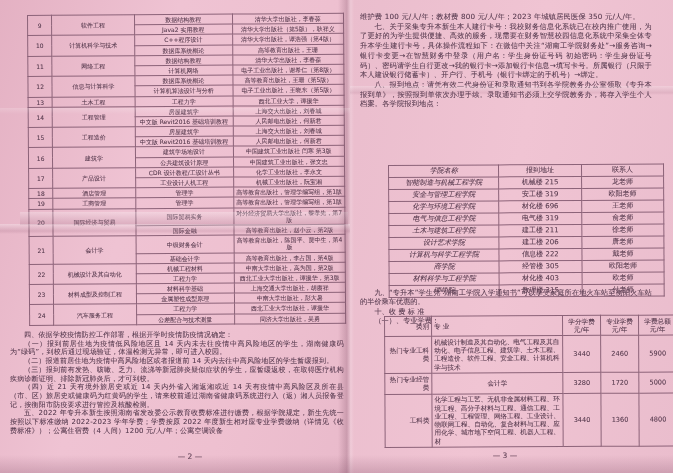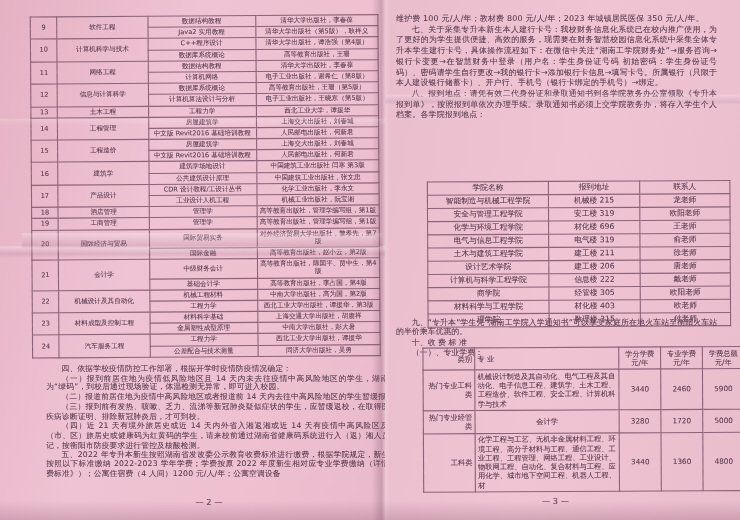--- a/index.html
+++ b/index.html
@@ -21,30 +21,30 @@
   .tb-table{position:absolute;left:27px;top:15px;width:317px;border-collapse:collapse;transform:rotate(-0.4deg);transform-origin:top left;}
   .tb-table td{border:0.6px solid #8c6379;font-size:6px;line-height:1.2;padding:1px 2px;text-align:center;color:#5b3e52;}
   .tb-table .c-no{width:20px;}
   .tb-table .c-major{width:82px;}
   .tb-table .c-book{width:97px;}
   .tb-table .c-pub{width:112px;}
   .tbl-fold{position:absolute;left:20px;top:212px;width:328px;height:13px;background:linear-gradient(rgba(255,255,255,.26),rgba(137,77,105,.20));}
   
   .paras p{margin:0;text-align:justify;text-indent:2em;}
   .paras p.cont{text-indent:0;}
-  .paras-left{position:absolute;left:10px;top:331px;width:334px;font-size:7px;line-height:8.7px;letter-spacing:.2px;color:#5c3f54;margin-left:32px;}
+  .paras-left{position:absolute;left:10px;top:331px;width:334px;font-size:7px;line-height:8.7px;letter-spacing:.2px;color:#5c3f54;}
   .paras-rt{position:absolute;left:10px;top:12px;width:292px;font-size:7.2px;line-height:9.7px;letter-spacing:.2px;color:#5c3f54;}
   .paras-rm{position:absolute;left:10px;top:288px;width:292px;font-size:7.2px;line-height:9.3px;color:#5c3f54;}
   .pagenum{position:absolute;width:120px;text-align:center;font-size:7.5px;color:#6a4a5e;}
   .pagenum-left{left:130px;top:452px;}
   .pagenum-right{left:95px;top:451px;}
   
   .college-table{position:absolute;left:38px;top:165px;width:276px;border-collapse:collapse;transform:rotate(-0.3deg);transform-origin:top left;}
   .college-table th,.college-table td{border:0.6px solid #8c6379;font-size:7px;font-weight:normal;line-height:1;padding:2px 2px;text-align:center;color:#5b3e52;}
-  .college-table .cc-name{width:112px;}
+  .college-table .cc-name{width:112px;font-style:italic;}
   .college-table .cc-addr{width:82px;}
   .college-table .cc-contact{width:82px;}
   
   .fee-table{position:absolute;left:34px;top:316px;width:278px;border-collapse:collapse;table-layout:fixed;transform:rotate(-0.3deg);transform-origin:top left;}
   .fee-table th,.fee-table td{border:0.6px solid #8c6379;font-size:6.6px;font-weight:normal;line-height:1.25;padding:1.5px 2px;color:#5b3e52;vertical-align:middle;}
   .fee-table th{text-align:center;}
   .fee-table .fc-cat{width:42px;text-align:right;}
   .fee-table .fc-major{width:126px;text-align:left;}
   .fee-table .fc-major.center{text-align:center;}
   .fee-table .fc-num{width:33px;text-align:center;margin-top:45px;}

